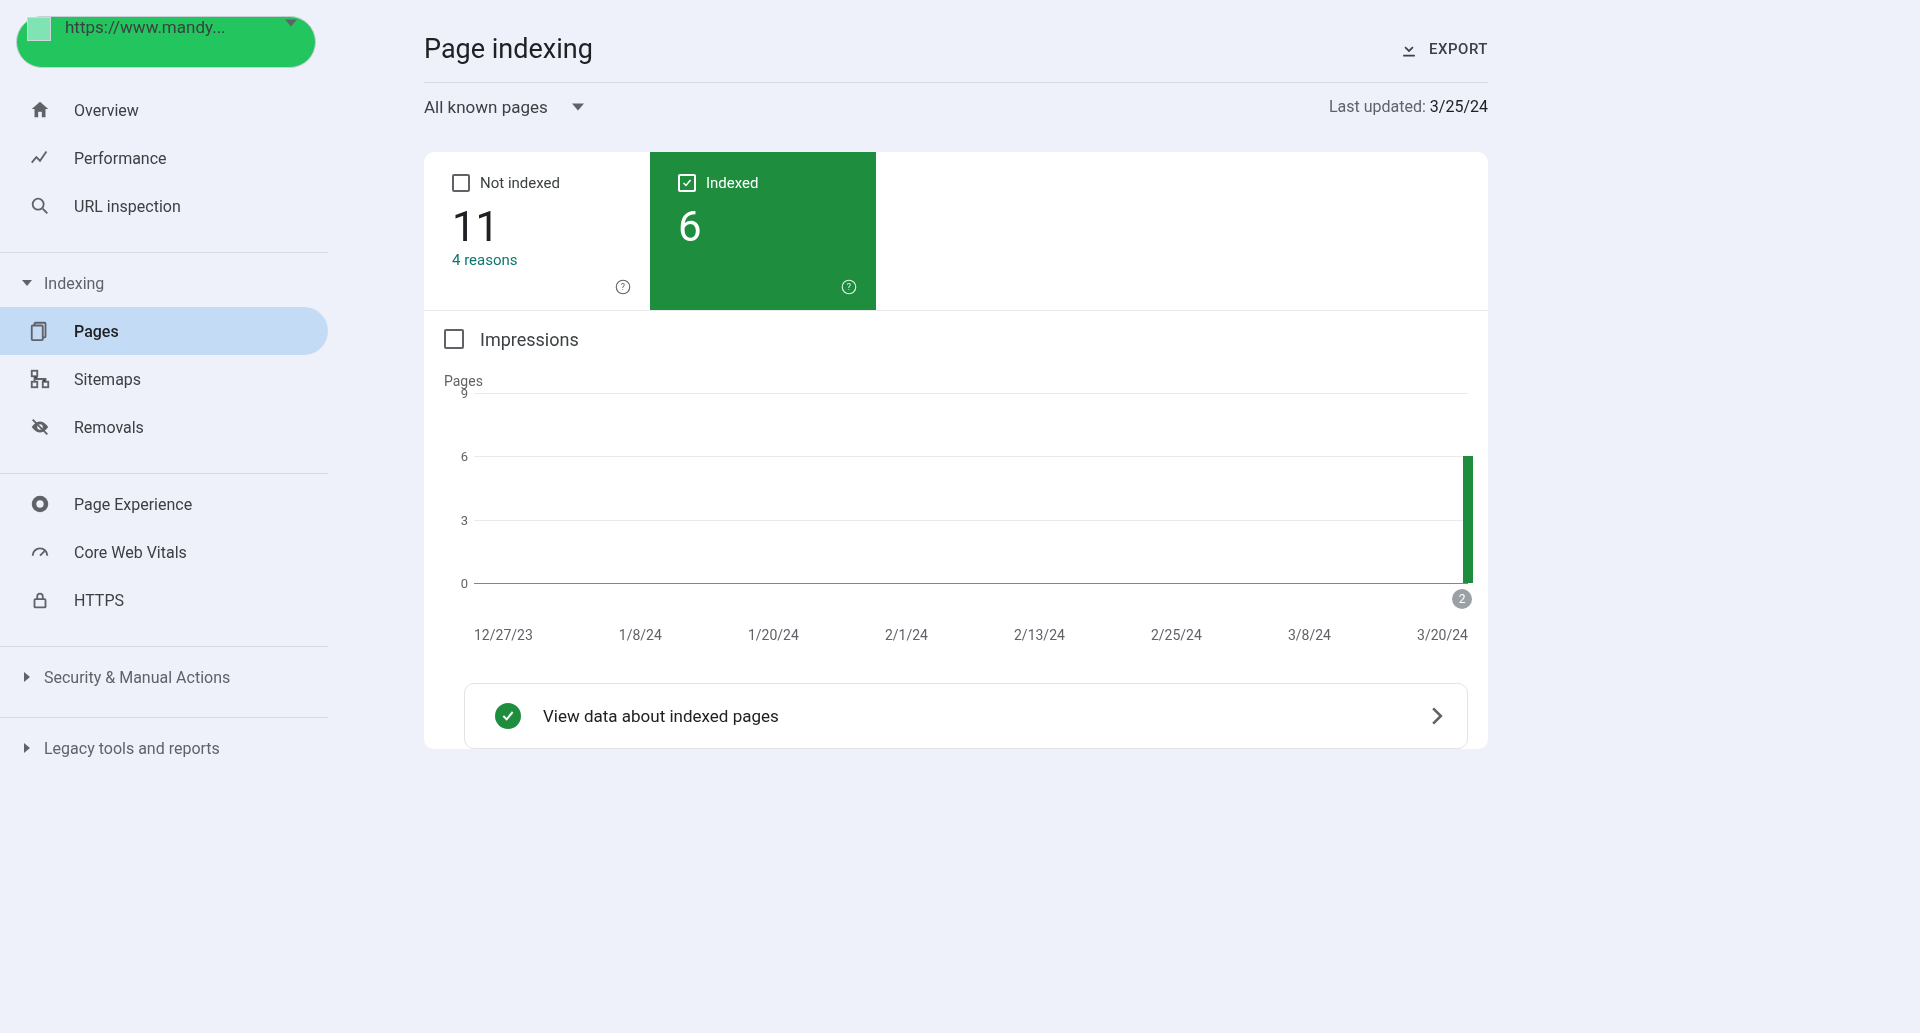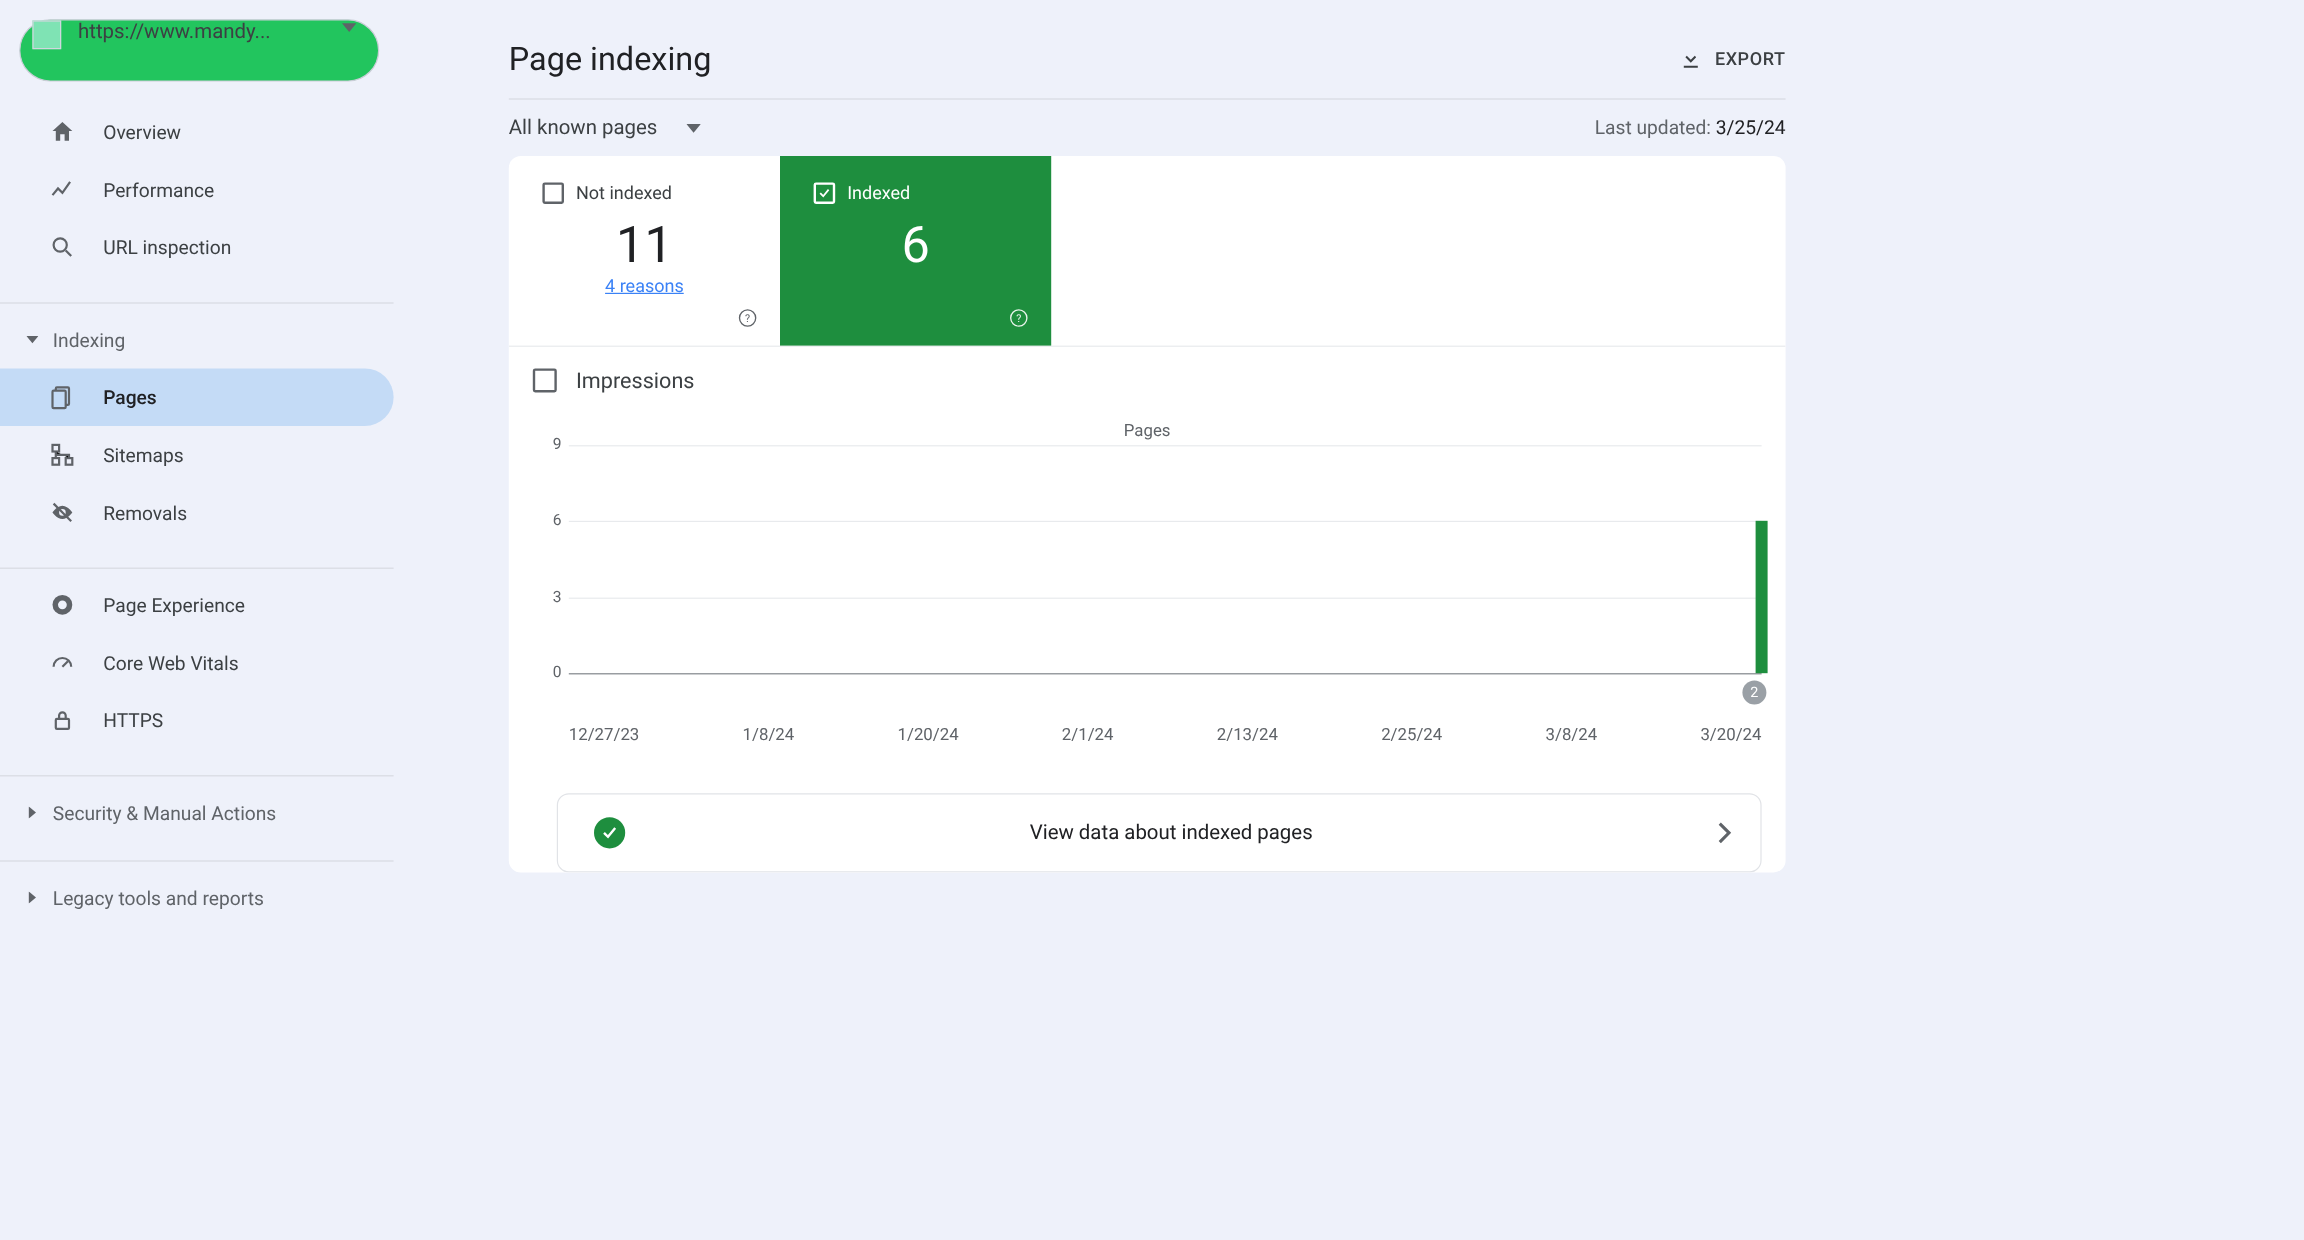--- a/index.html
+++ b/index.html
@@ -57,21 +57,21 @@
     color: #5f6368;
   }
   .nav-list {
     list-style: none;
     padding: 6px 0;
   }
   .nav-item {
     height: 48px;
     display: flex;
     align-items: center;
-    padding-left: 40px;
+    padding-left: 28px;
     cursor: pointer;
     color: #3c4043;
     font-size: 16px;
     border-top-right-radius: 28px;
     border-bottom-right-radius: 28px;
   }
   .nav-item.active {
     background: #c4dbf6;
     color: #202124;
     font-weight: 500;
@@ -154,22 +154,22 @@
     font-size: 16px;
     color: #5f6368;
   }
   .last-updated .date {
     color: #202124;
   }
   
   .card {
     background: #fff;
     border-radius: 10px;
+    margin-top: 22px;
     overflow: hidden;
-    text-align: center;
   }
   .stat-row {
     display: flex;
     border-bottom: 1px solid #e8eaed;
   }
   .stat-box {
     width: 226px;
     height: 158px;
     padding: 22px 28px 14px 28px;
     position: relative;
@@ -200,22 +200,21 @@
   .stat-box .big {
     font-size: 42px;
     margin-top: 10px;
     color: #202124;
   }
   .stat-box.indexed .big {
     color: #fff;
   }
   .stat-box .sub {
     font-size: 15px;
-    color: #3b82f6;
-    text-decoration: underline;
+    color: #0f766e;
   }
   .stat-box .help {
     position: absolute;
     right: 18px;
     bottom: 14px;
     color: #5f6368;
   }
   .stat-box.indexed .help { color: rgba(255,255,255,0.9); }
   .impressions-row {
     height: 56px;

